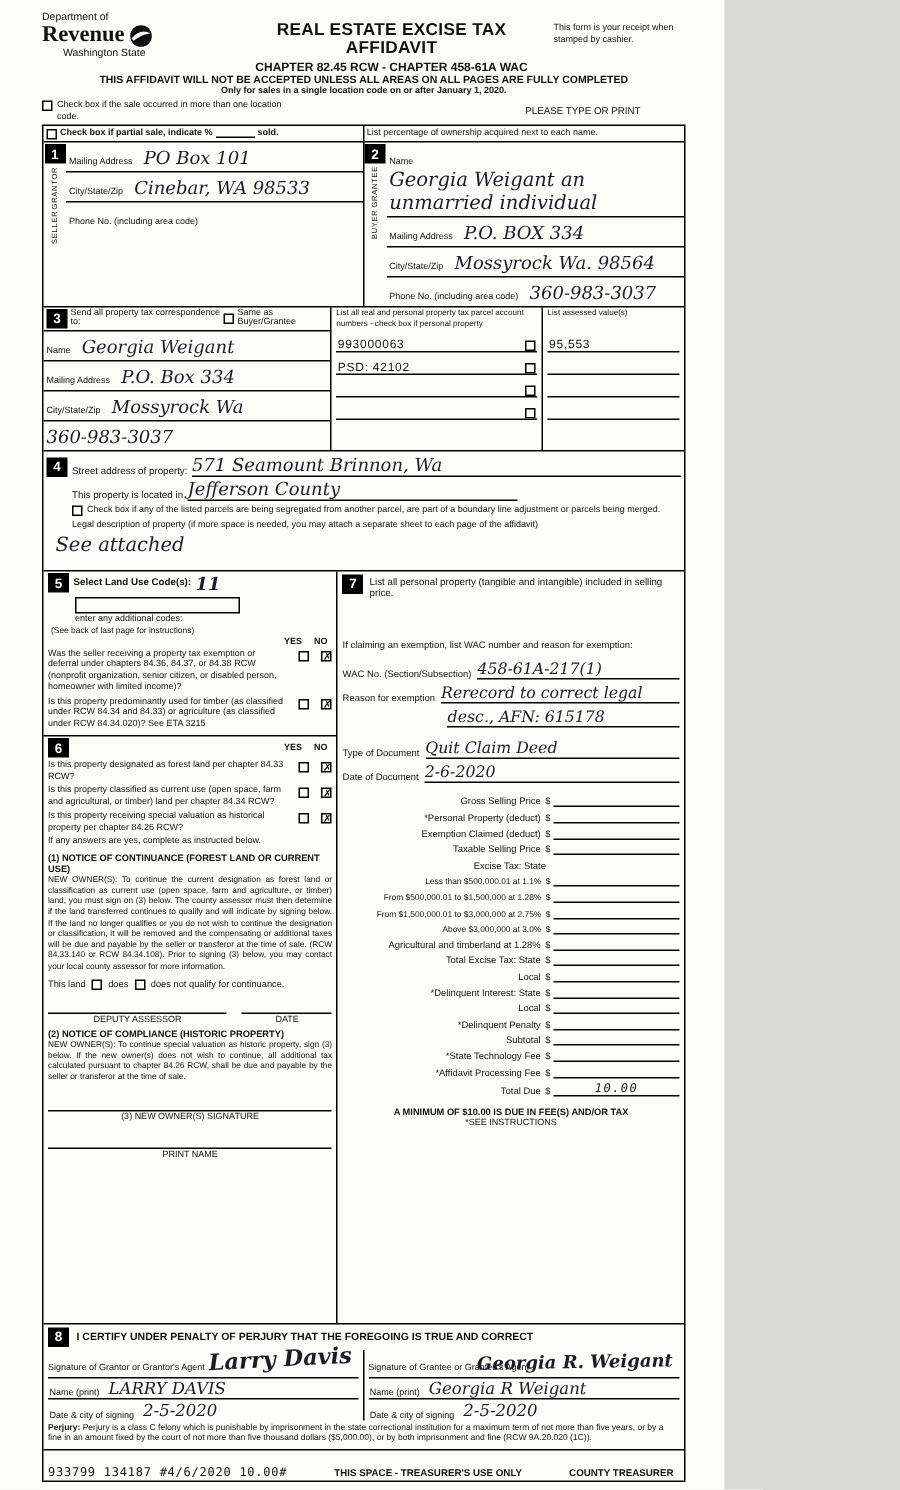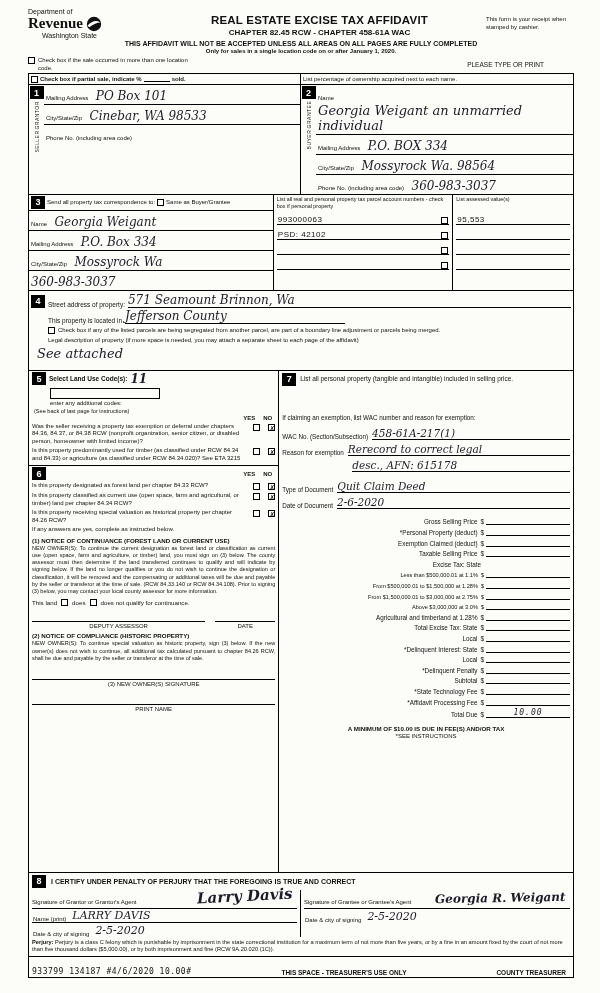--- a/index.html
+++ b/index.html
@@ -1,17 +1,17 @@
 <!DOCTYPE html>
 <html><head>
 <meta charset="utf-8">
 <style>
   * { box-sizing: border-box; margin: 0; padding: 0; }
   body { width: 600px; margin: 0; background: #d8d8d4; font-family: "Liberation Sans", sans-serif; color: #111; }
-  .page { width: 600px; height: 993px; background: #fcfcf9; padding: 8px 26px 4px 28px; position: relative; overflow: hidden; }
+  .page { width: 483px; height: 993px; background: #fcfcf9; padding: 8px 26px 4px 28px; position: relative; overflow: hidden; }
 
   
   .hdr { display: flex; align-items: flex-start; }
   .logo-blk { width: 125px; }
   .dept-small { font-size: 7px; }
   .dept-row { display: flex; align-items: center; gap: 3px; }
   .dept-big { font-family: "Liberation Serif", serif; font-weight: bold; font-size: 15px; }
   .logo-circle svg { display: block; }
   .dept-state { font-size: 7px; margin-left: 14px; }
   .title-blk { flex: 1; text-align: center; padding-top: 6px; }
@@ -569,20 +569,24 @@
           <div class="s8-line" style="border-bottom:none">
             <span class="s8-lbl">Date &amp; city of signing</span>
             <span class="hw">2-5-2020</span>
           </div>
         </div>
         <div class="s8-col">
           <div class="s8-sigline">
             <span class="s8-lbl">Signature of Grantee or Grantee's Agent</span>
             <span class="hw sigv neat">Georgia R. Weigant</span>
           </div>
+          <div class="s8-line">
+            <span class="s8-lbl">Name (print)</span>
+            <span class="hw">Georgia R Weigant</span>
+          </div>
           <div class="s8-line" style="border-bottom:none">
             <span class="s8-lbl">Date &amp; city of signing</span>
             <span class="hw">2-5-2020</span>
           </div>
         </div>
       </div>
       <div class="perjury">
         <span class="plabel">Perjury:</span>
         <span>Perjury is a class C felony which is punishable by imprisonment in the state correctional institution for a maximum term of not more than five years, or by a fine in an amount fixed by the court of not more than five thousand dollars ($5,000.00), or by both imprisonment and fine (RCW 9A.20.020 (1C)).</span>
       </div>

